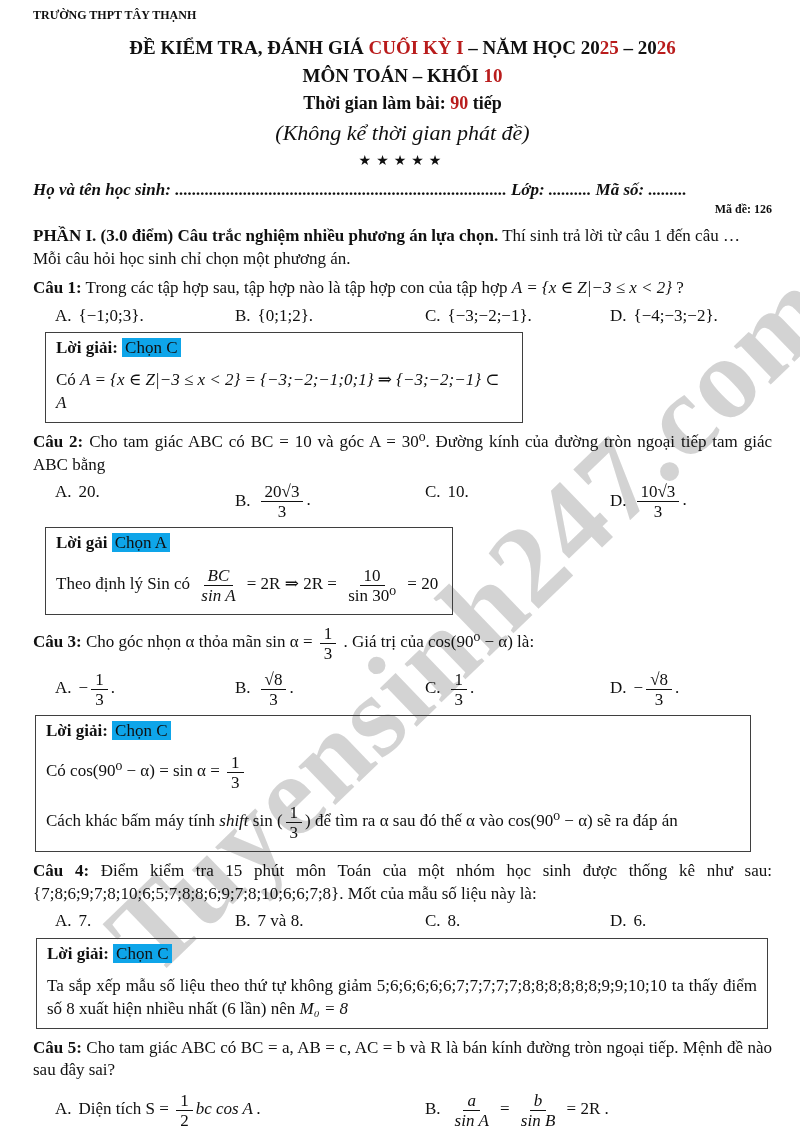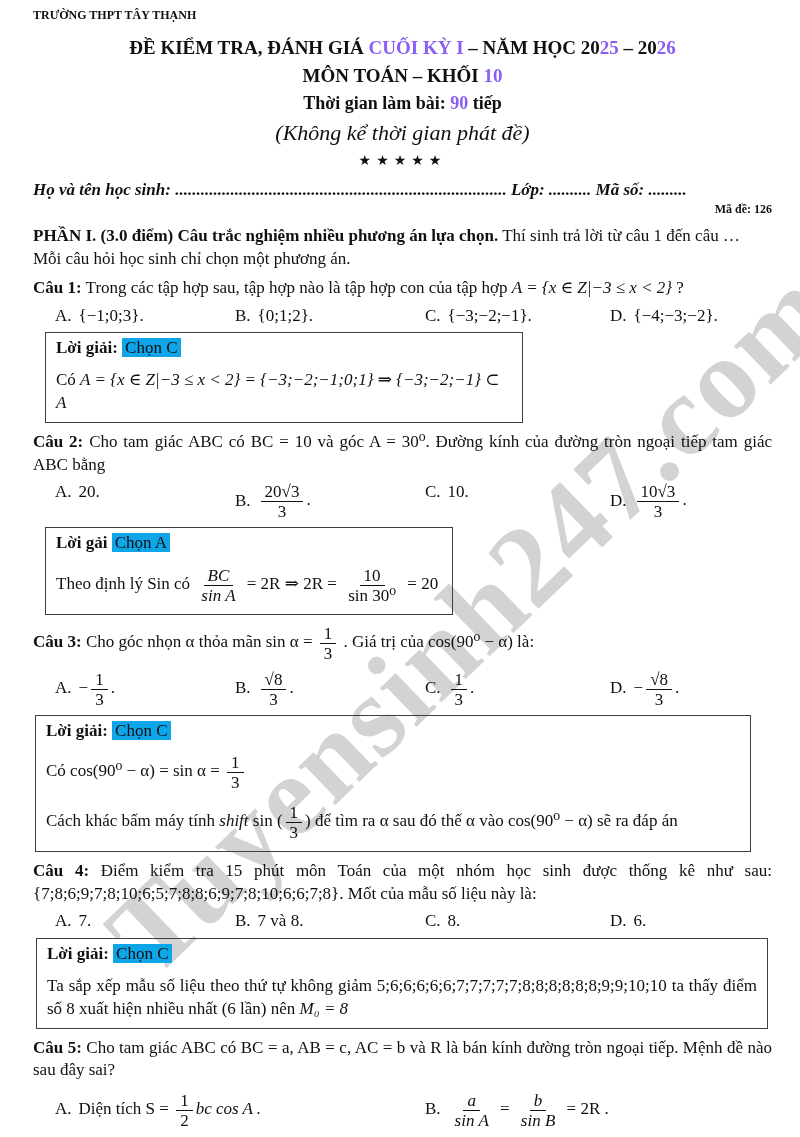--- a/index.html
+++ b/index.html
@@ -8,21 +8,21 @@
   .watermark{position:absolute;z-index:0;left:-70px;top:545px;width:1080px;text-align:center;
         font-size:116px;font-weight:bold;color:#c9c9c9;opacity:.8;transform:rotate(-44deg);
         transform-origin:center;white-space:nowrap;letter-spacing:2px;pointer-events:none;}
   .content{position:relative;z-index:1;padding:8px 28px 0 33px;}
   .school{font-weight:bold;font-size:12px;}
   .titleblock{text-align:center;margin-top:10px;line-height:1.48;}
   .tline1,.tline2{font-weight:bold;font-size:19px;}
   .tline3{font-weight:bold;font-size:18px;}
   .tnote{font-style:italic;font-size:22px;}
   .tstars{font-size:14px;letter-spacing:5px;margin-top:2px;}
-  .red{color:#8b5cf6;}
+  .red{color:#b91c1c;}
   .nameline{font-weight:bold;font-style:italic;margin-top:7px;white-space:nowrap;overflow:hidden;}
   .madeline{text-align:right;font-weight:bold;font-size:12px;margin-top:1px;}
   .p1,.qstem{text-align:justify;margin-top:7px;}
   .bold{font-weight:bold;}
   .mi{font-style:italic;}
   .optrow4{display:grid;grid-template-columns:180px 190px 185px auto;margin:5px 0 5px 22px;}
   .optrow2{display:grid;grid-template-columns:370px auto;row-gap:12px;margin:8px 0 0 22px;}
   .opt{white-space:nowrap;}
   .olab{margin-right:7px;}
   .frac{display:inline-flex;flex-direction:column;align-items:center;vertical-align:middle;

